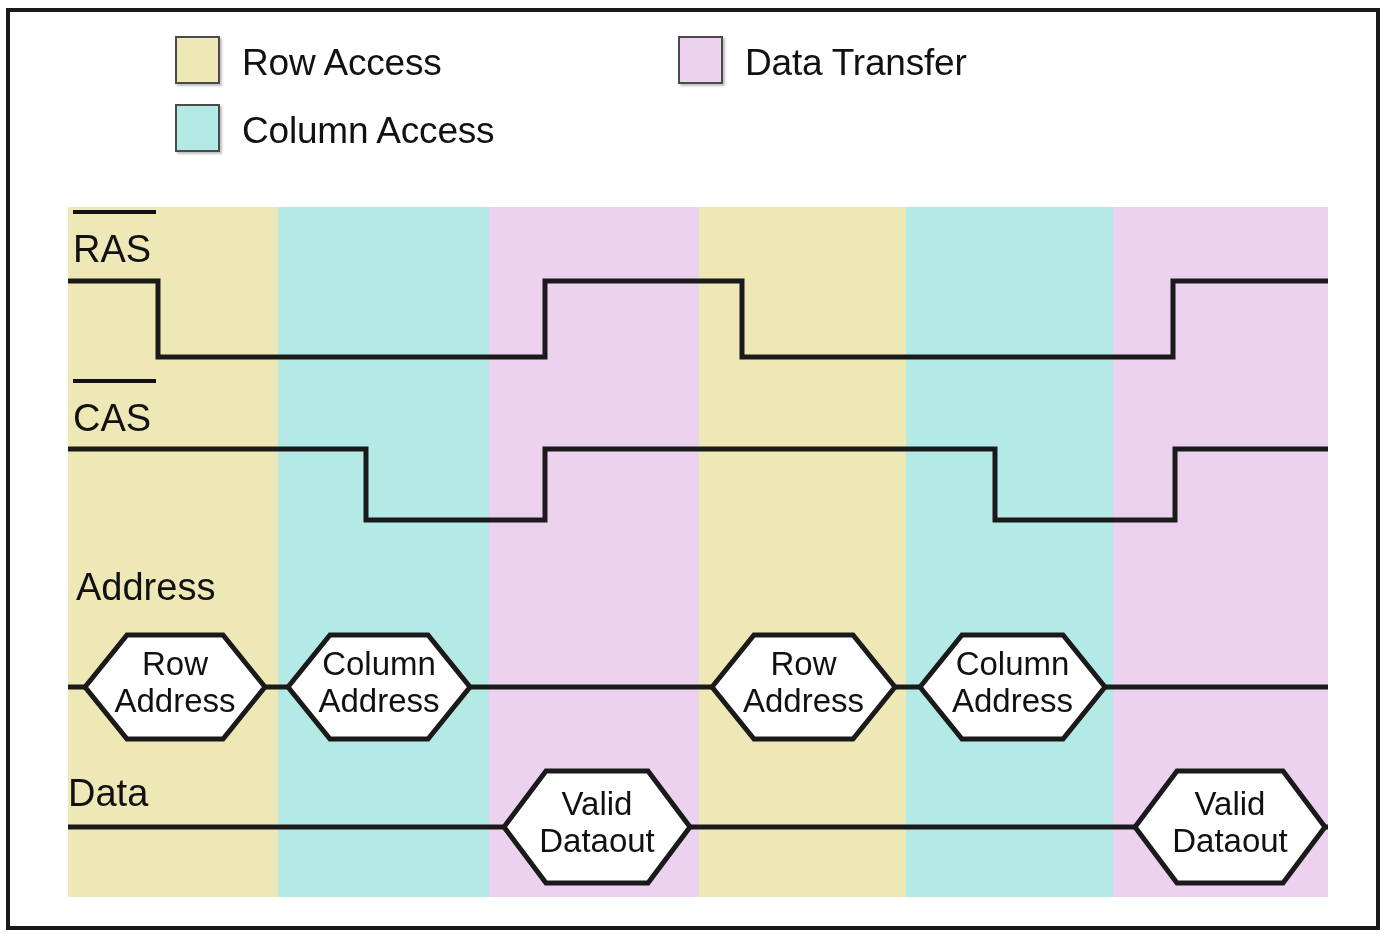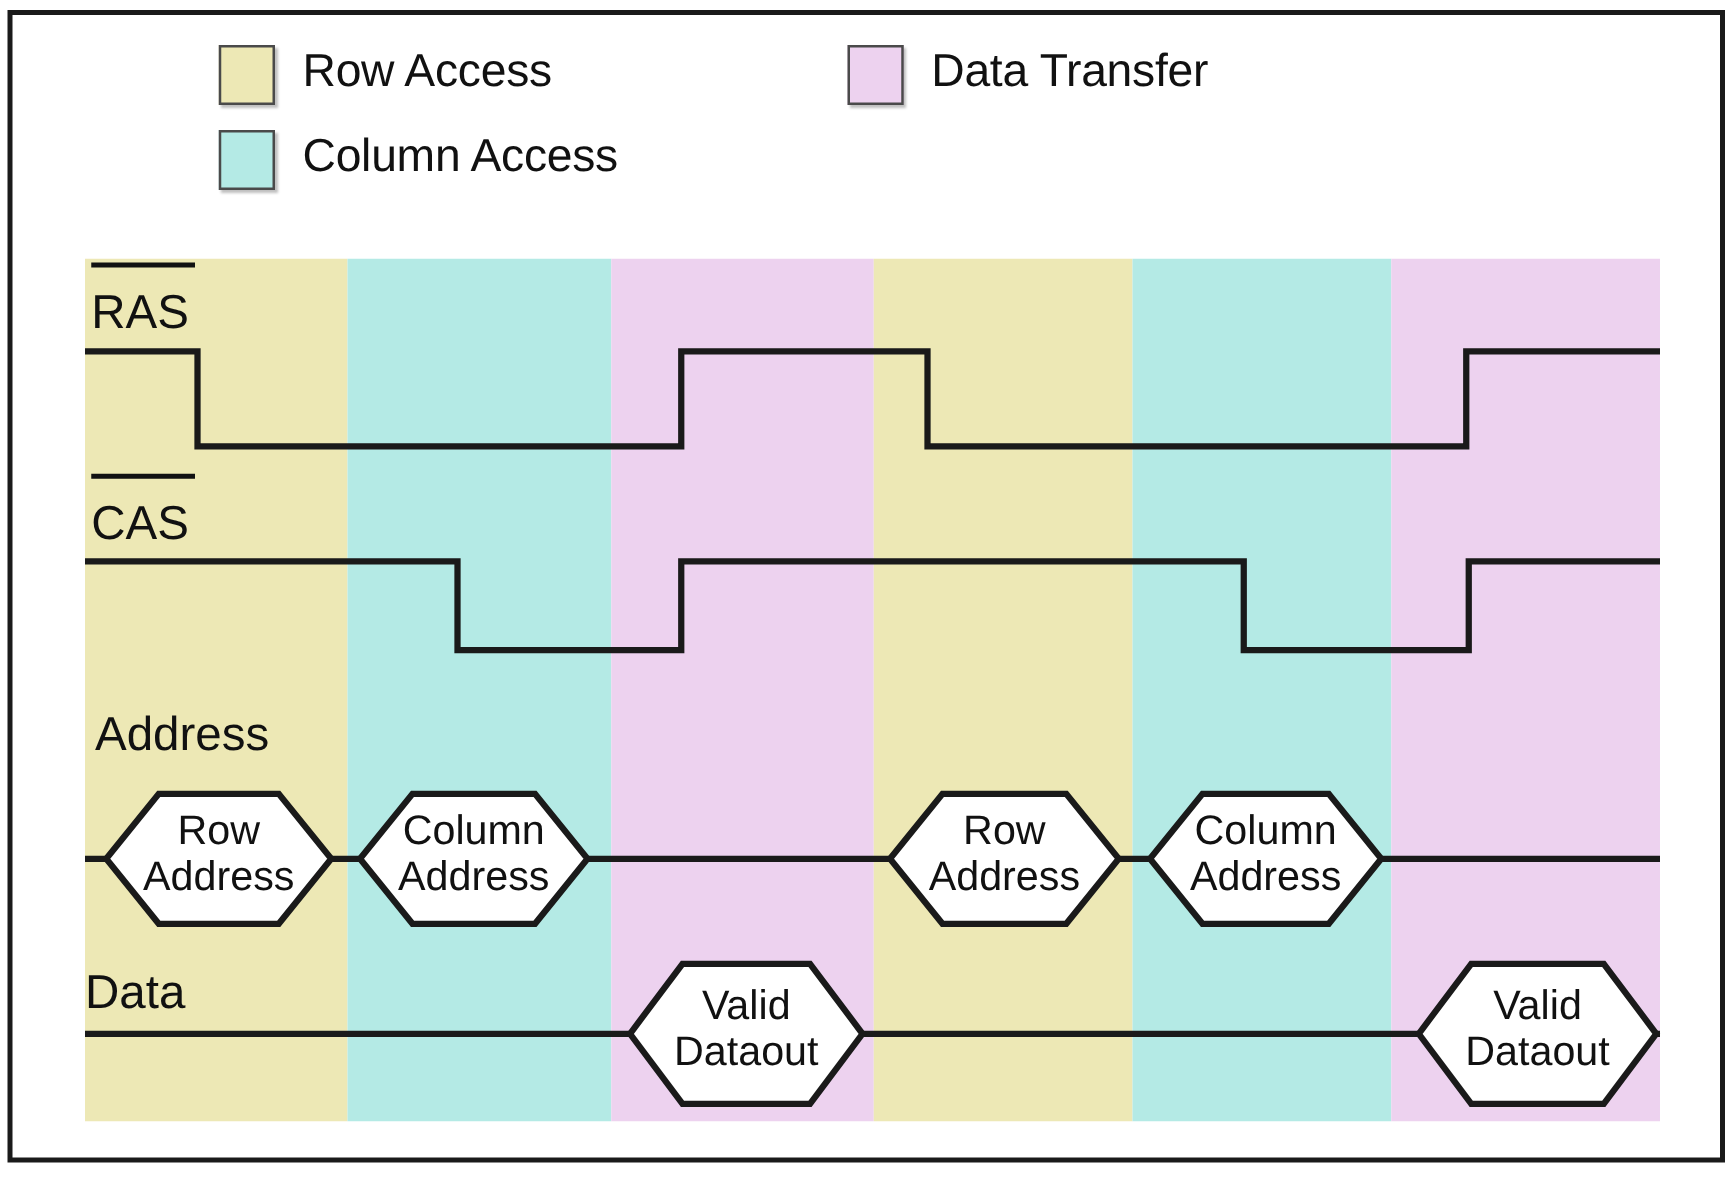--- a/index.html
+++ b/index.html
@@ -32,21 +32,21 @@
   .legend {
     position: absolute;
     left: 0;
     top: 0;
     width: 1388px;
     height: 190px;
   }
   .legend-item {
     position: absolute;
     display: flex;
-    align-items: flex-start;
+    align-items: flex-end;
   }
   .legend-swatch {
     width: 45px;
     height: 48px;
     border: 2px solid #4a4a4a;
     box-sizing: border-box;
     box-shadow: 2px 2px 2px rgba(0,0,0,0.25);
   }
   .legend-label {
     margin-left: 22px;

